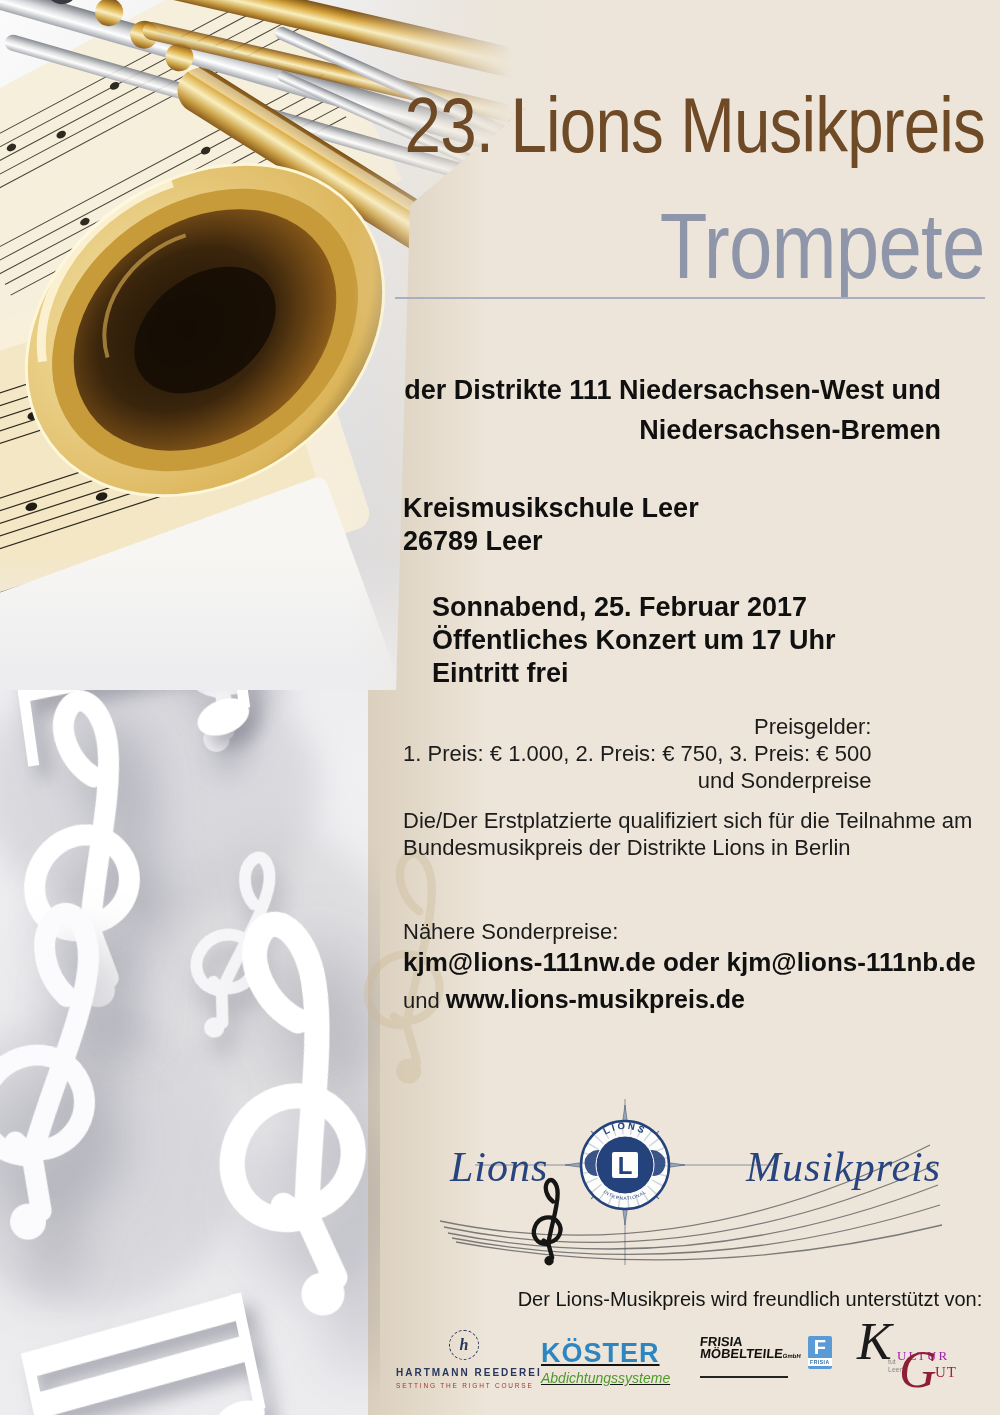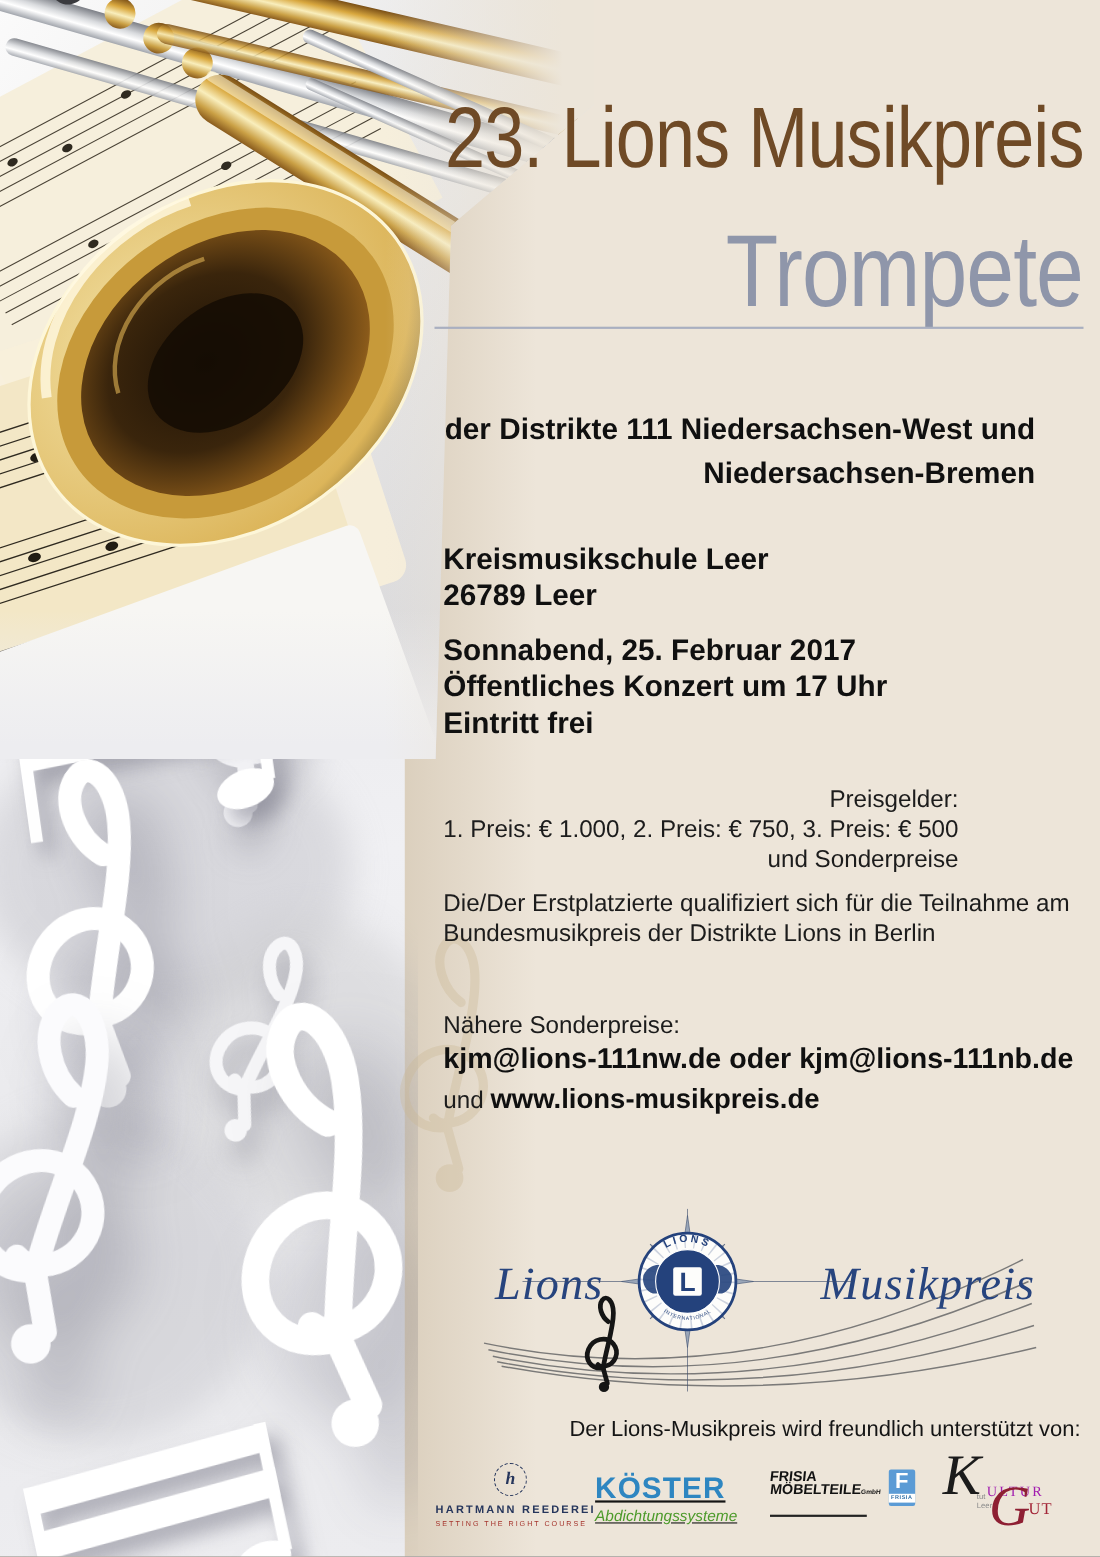--- a/index.html
+++ b/index.html
@@ -36,21 +36,21 @@
     font-size:93px;line-height:1;font-weight:300;color:#8F96AA;
     transform:scaleX(.84);transform-origin:100% 50%;letter-spacing:-1px;
   }
   #title-rule{position:absolute;left:395px;right:15px;top:297px;height:2px;background:#A9AFC0;}
   
   .rblock{position:absolute;right:59px;text-align:right;}
   .lblock{position:absolute;left:403px;}
   #districts{top:370px;font-weight:bold;font-size:27px;line-height:40px;color:#101010;}
   #venue,#event{font-weight:bold;font-size:27px;line-height:33px;color:#101010;}
   #venue{top:492px;}
-  #event{top:575px;}
+  #event{top:591px;margin-left:29px;}
   .body-sm{font-size:22px;line-height:27px;color:#1c1c1c;font-weight:400;}
   #prizes{top:713px;text-align:right;}
   #qualification{top:807px;}
   #info-heading{top:918px;}
   #emails{top:947px;font-weight:bold;font-size:26px;color:#101010;}
   #webline{top:985px;font-size:22px;color:#1c1c1c;}
   #webline .site{font-weight:bold;font-size:25px;color:#101010;}
   
   #logo-block{position:absolute;left:430px;top:1093px;width:545px;height:180px;}
   

